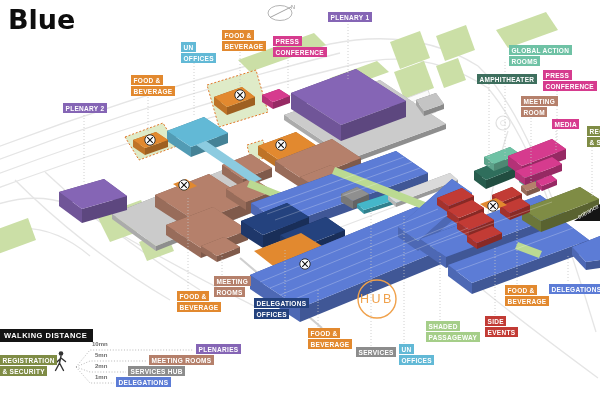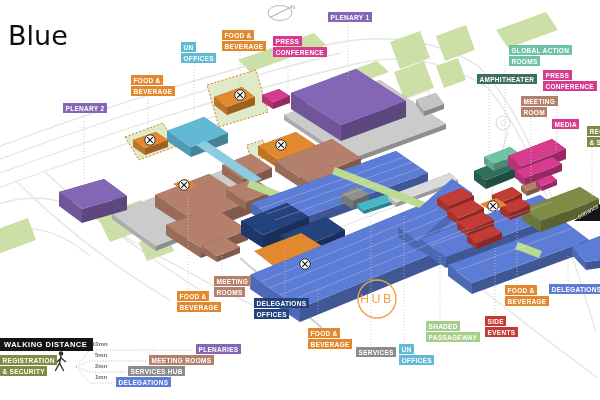--- a/index.html
+++ b/index.html
@@ -1,27 +1,27 @@
 <!DOCTYPE html>
 <html><head>
 <meta charset="utf-8">
 <style>
   html,body{margin:0;padding:0;background:#fff;}
   #stage{position:relative;width:600px;height:400px;overflow:hidden;background:#ffffff;
          font-family:"Liberation Sans",sans-serif;}
   #map-svg{position:absolute;left:0;top:0;z-index:1;}
-  #page-title{position:absolute;left:8px;top:18px;z-index:6;color:#0e0e0e;
-"DejaVu Sans",sans-serif;font-size:27px;font-weight:400;line-height:36px;}
+  #page-title{position:absolute;left:8px;top:2px;z-index:6;color:#0e0e0e;
+"DejaVu Sans",sans-serif;font-size:27px;font-weight:700;line-height:36px;}
   #page-title{font-family:"DejaVu Sans",sans-serif;}
   #labels-layer{position:absolute;left:0;top:0;width:600px;height:400px;z-index:5;pointer-events:none;}
   .map-label{position:absolute;display:flex;flex-direction:column;align-items:flex-start;gap:1px;}
   .map-label .line{background:#999;color:#fff;font-size:6.5px;font-weight:bold;
      letter-spacing:.3px;padding:1.5px 2.5px;white-space:nowrap;}
   #legend{position:absolute;left:0;top:0;width:600px;height:400px;z-index:6;pointer-events:none;}
-  #legend-title{position:absolute;left:0;top:338px;background:#141414;color:#fff;
+  #legend-title{position:absolute;left:0;top:329px;background:#141414;color:#fff;
      font-size:7.5px;font-weight:bold;letter-spacing:.5px;padding:2px 6px 2px 4px;white-space:nowrap;}
   #legend-origin{left:0;top:355px;}
   .legend-time{position:absolute;font-size:6px;color:#6b6b6b;font-weight:bold;}
   .legend-dest{position:absolute;color:#fff;font-size:6.5px;font-weight:bold;
      letter-spacing:.3px;padding:1.5px 2.5px;white-space:nowrap;}
 </style>
 </head>
 <body>
 
 <div id="stage">

